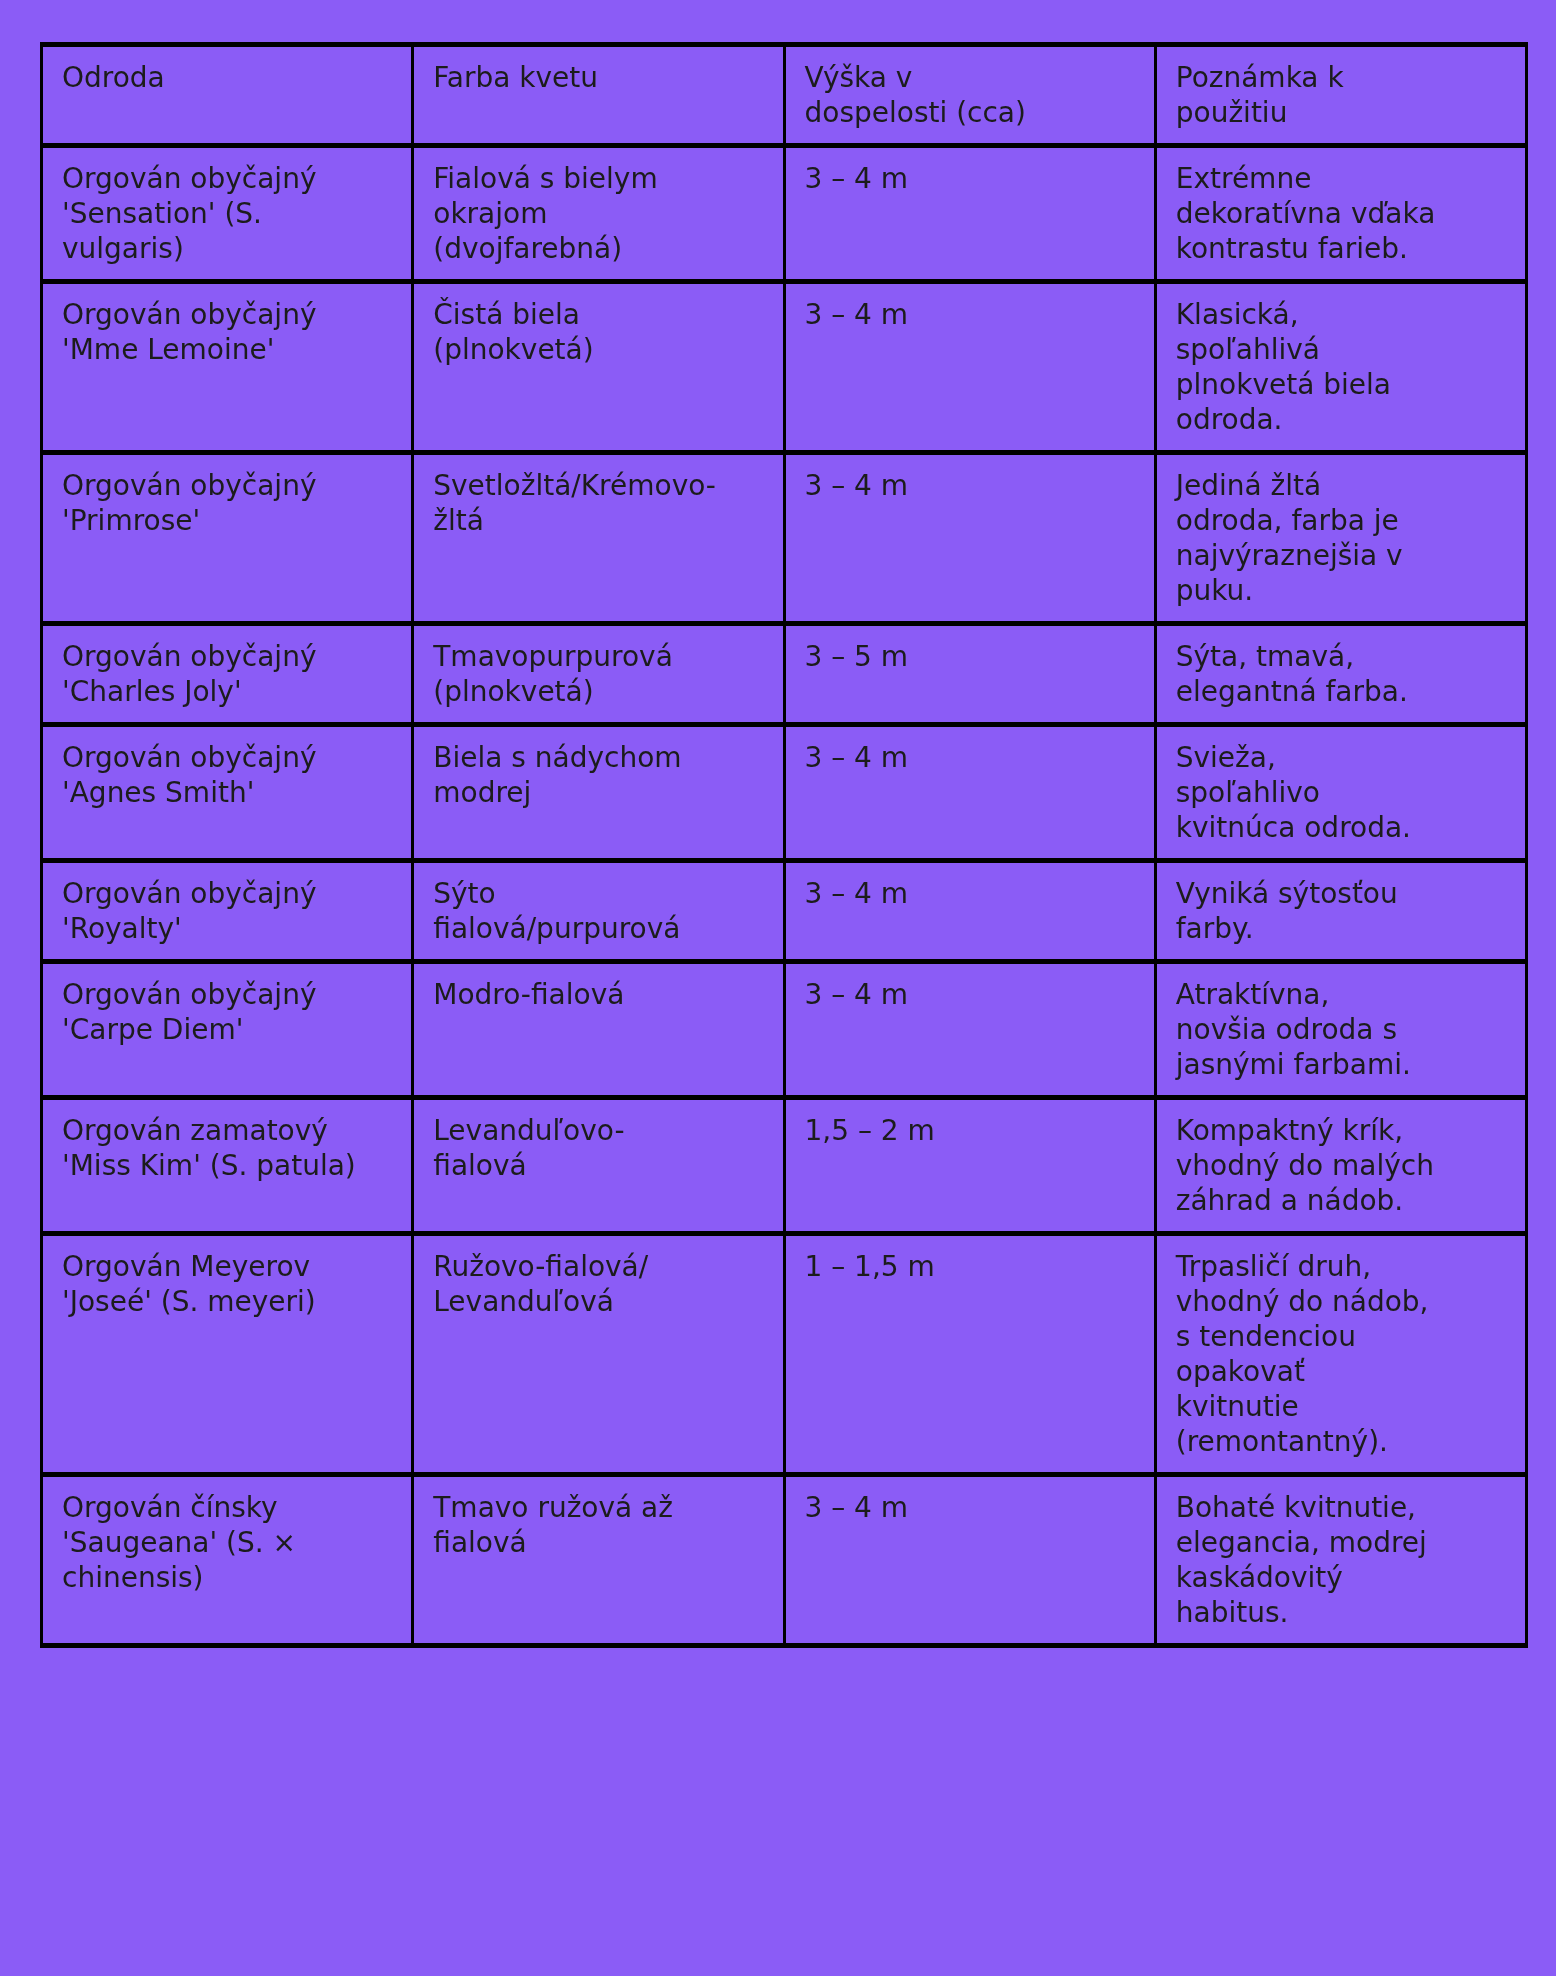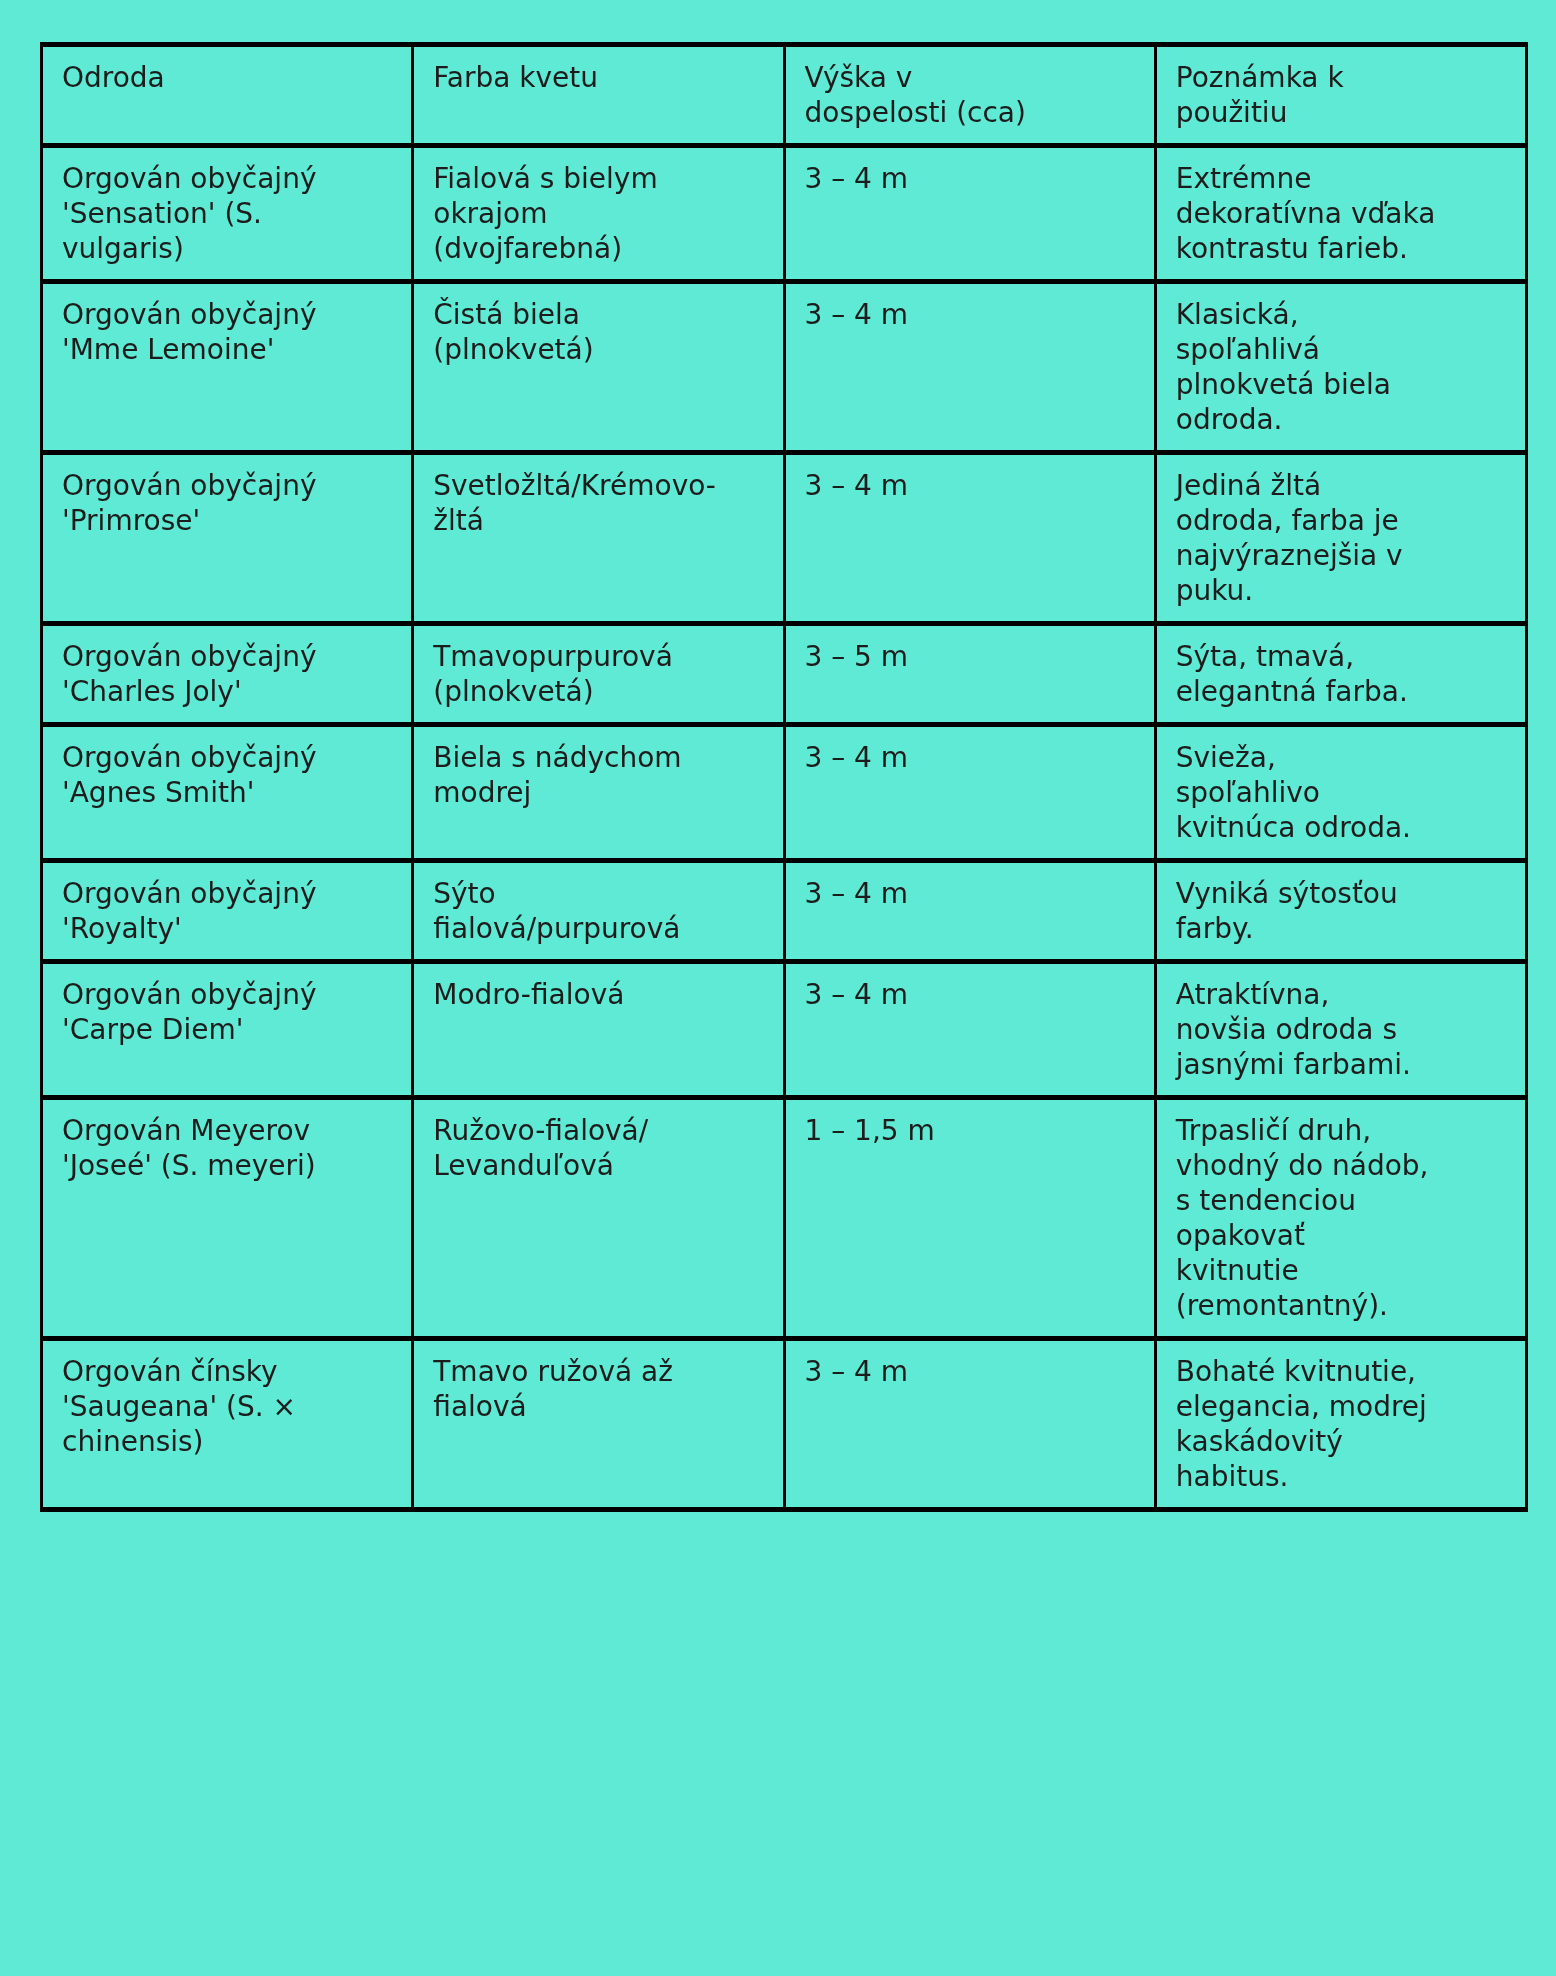--- a/index.html
+++ b/index.html
@@ -4,21 +4,21 @@
 <style>
   html, body {
     margin: 0;
     padding: 0;
     background: #ffffff;
   }
   .page {
     position: relative;
     width: 1556px;
     height: 1976px;
-    background: #5eead4;
+    background: #8b5cf6;
     overflow: hidden;
   }
   table.varieties {
     position: absolute;
     left: 40px;
     top: 42px;
     width: 1488px;
     border-collapse: collapse;
     table-layout: fixed;
   }
@@ -127,20 +127,30 @@
       <tr>
         <td>Orgován obyčajný
 'Carpe Diem'</td>
         <td>Modro-fialová</td>
         <td>3 – 4 m</td>
         <td>Atraktívna,
 novšia odroda s
 jasnými farbami.</td>
       </tr>
       <tr>
+        <td>Orgován zamatový
+'Miss Kim' (S. patula)</td>
+        <td>Levanduľovo-
+fialová</td>
+        <td>1,5 – 2 m</td>
+        <td>Kompaktný krík,
+vhodný do malých
+záhrad a nádob.</td>
+      </tr>
+      <tr>
         <td>Orgován Meyerov
 'Joseé' (S. meyeri)</td>
         <td>Ružovo-fialová/
 Levanduľová</td>
         <td>1 – 1,5 m</td>
         <td>Trpasličí druh,
 vhodný do nádob,
 s tendenciou
 opakovať
 kvitnutie

